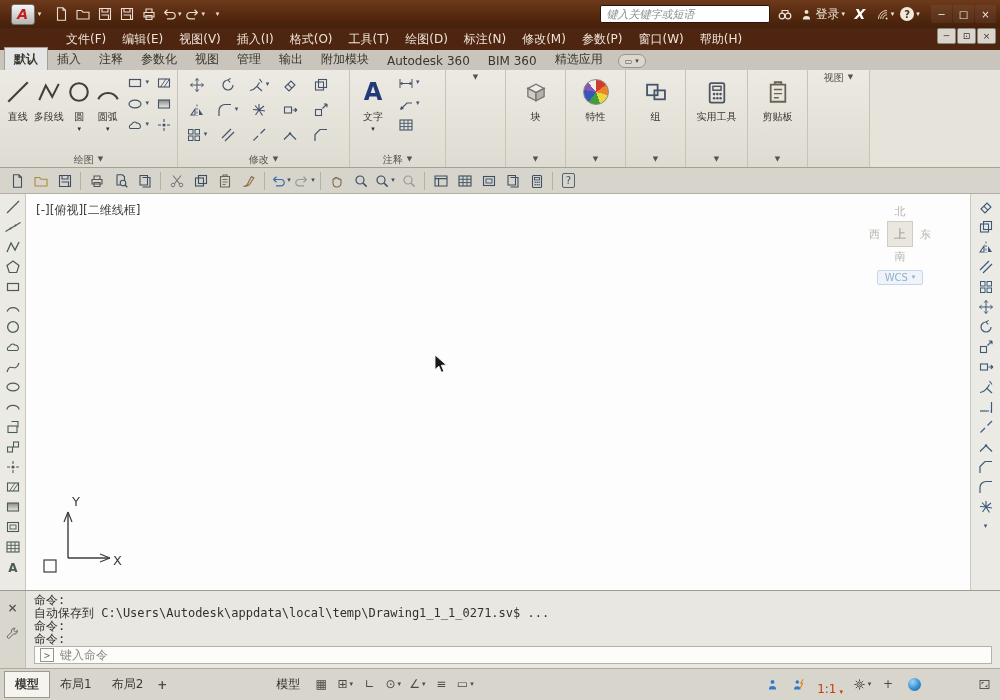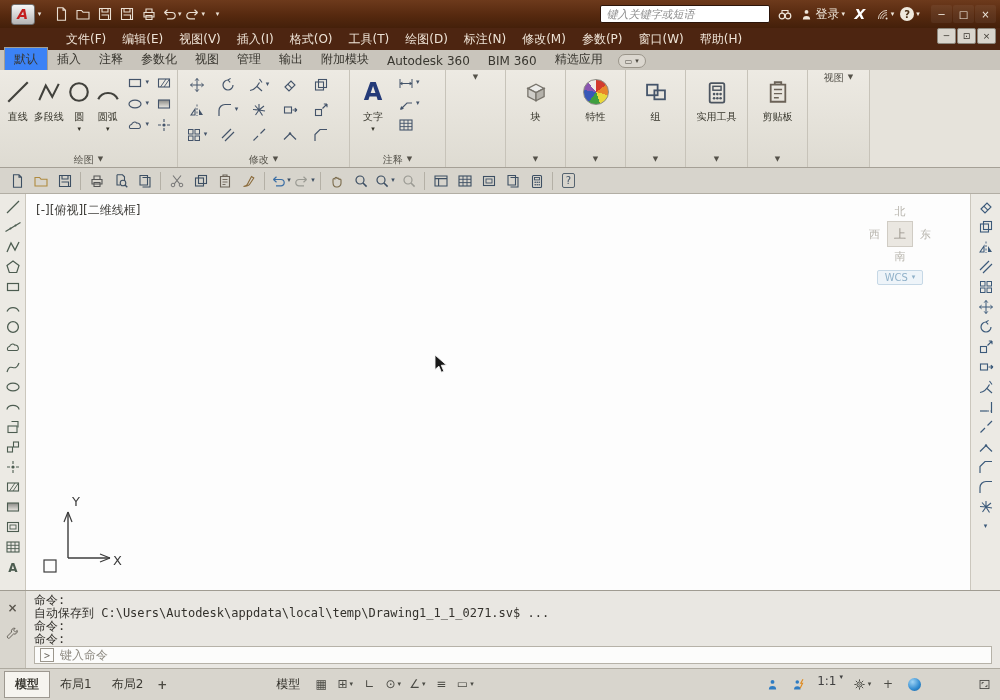--- a/index.html
+++ b/index.html
@@ -26,21 +26,21 @@
 .winbtns{display:flex;margin-left:6px;gap:1px}
 .winbtn{width:21px;height:18px;display:flex;align-items:center;justify-content:center;font-size:10px;color:#efe8dd;border-radius:2px;background:rgba(255,255,255,.06)}
 
 .menubar{height:22px;background:#4d2511;display:flex;align-items:flex-start;padding-left:58px;color:#eee3d6;flex:0 0 auto}
 .mitem{padding:3px 8px;font-size:12px}
 .docbtns{margin-left:auto;display:flex;gap:1px;padding-right:4px}
 .docbtn{width:19px;height:16px;background:#d9d5cd;border:1px solid #8d887e;color:#3a362f;font-size:9px;display:flex;align-items:center;justify-content:center;border-radius:2px}
 
 .ribtabs{height:20px;background:#c9c5bc;display:flex;align-items:flex-end;padding-left:4px;flex:0 0 auto}
 .ribtab{padding:3px 9px 2px;font-size:12px;color:#38362f;white-space:nowrap}
-.ribtab.active{background:#3b82f6;border:1px solid #a39e93;border-bottom:none;font-weight:normal}
+.ribtab.active{background:#e5e5e5;border:1px solid #a39e93;border-bottom:none;font-weight:bold}
 .ribpill{margin-left:6px;margin-bottom:2px;border:1px solid #9a958a;border-radius:8px;background:#dbd7cf;padding:0 6px;height:14px;display:flex;align-items:center;gap:3px;color:#4a473f;font-size:8px}
 
 .ribbon{height:98px;background:#e6e3db;display:flex;border-bottom:1px solid #a5a096;flex:0 0 auto}
 .panel{height:100%;border-right:1px solid #c7c3b9;display:flex;flex-direction:column;background:linear-gradient(#edeae3,#dedbd2)}
 .pbody{flex:1;display:flex;align-items:flex-start;padding:3px 3px 0}
 .pfoot{height:15px;display:flex;align-items:center;justify-content:center;gap:4px;font-size:10px;color:#55524a}
 .bigbtn{display:flex;flex-direction:column;align-items:center;font-size:10px;color:#343329;padding-top:3px;gap:2px}
 .bigbtn .bicon{height:32px;display:flex;align-items:center;justify-content:center;color:#41413c}
 .smcol{display:flex;flex-direction:column;justify-content:center;gap:2px;margin-left:3px}
 .smbtn{height:19px;display:flex;align-items:center;gap:2px;padding:0 2px;color:#44546a}
@@ -82,21 +82,21 @@
 .statusbar{height:32px;background:#d8d5cd;border-top:1px solid #aeaaa0;display:flex;align-items:center;padding:0 4px;flex:0 0 auto}
 .laytab{padding:4px 10px;font-size:12px;color:#3c3a33}
 .laytab.active{background:#f6f4ef;border:1px solid #9d9890;font-weight:bold}
 .layplus{width:18px;height:18px;display:flex;align-items:center;justify-content:center;color:#4c4a42;font-weight:bold}
 .stspacer{flex:0 0 96px}
 .stmodel{padding:4px 9px;font-size:12px;color:#33312b}
 .stbtn{min-width:24px;height:22px;display:flex;align-items:center;justify-content:center;gap:2px;color:#4b4b45;border-radius:2px;padding:0 2px}
 .stbtn .gl{font-size:12px}
 .blue{color:#2e7cc3}
 .stright{margin-left:auto;display:flex;align-items:center;gap:2px}
-.scalebtn{display:flex;align-items:flex-start;gap:3px;padding:0 5px;height:22px;color:#404040}
+.scalebtn{display:flex;align-items:flex-end;gap:3px;padding:0 5px;height:22px;color:#c2410c}
 .perf{width:13px;height:13px;border-radius:50%;background:radial-gradient(circle at 35% 30%,#9fd4f5,#2f8ad0 60%,#1b5e96)}
 .cleansep{width:42px}
 </style>
 </head>
 <body>
 
 <svg width="0" height="0" style="position:absolute" aria-hidden="true">
 <defs>
 <linearGradient id="gfill" x1="0" y1="0" x2="0" y2="1">
         <stop offset="0" stop-color="#8a8a86"></stop>

